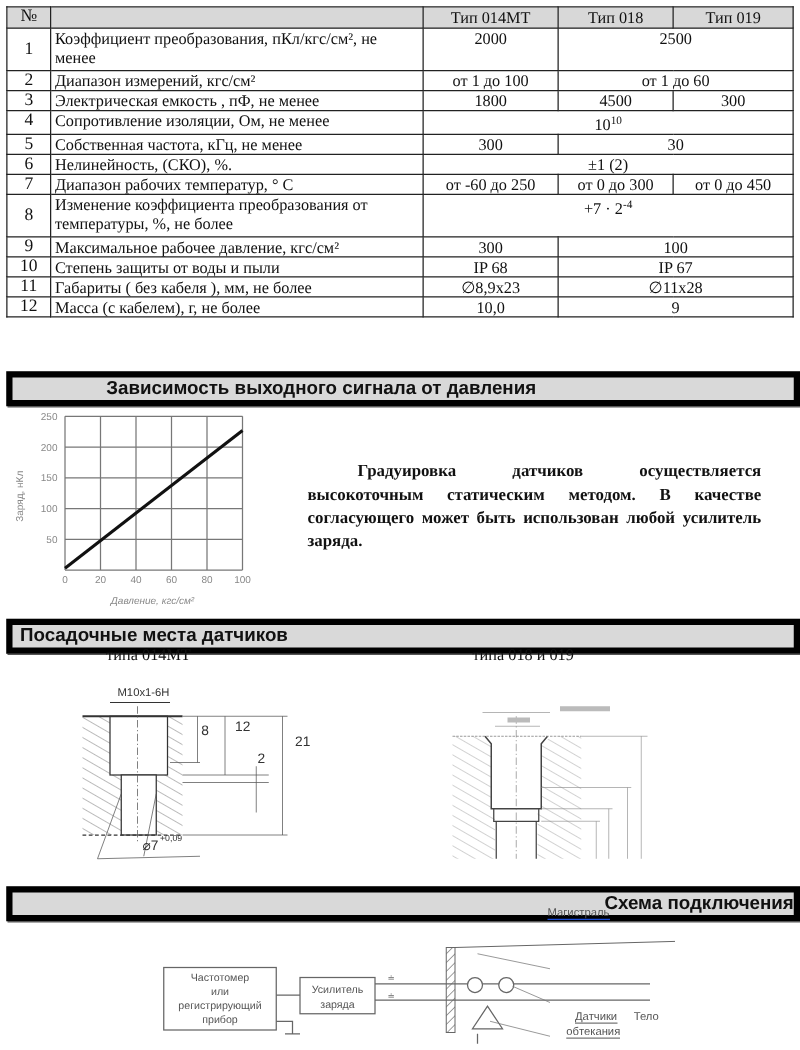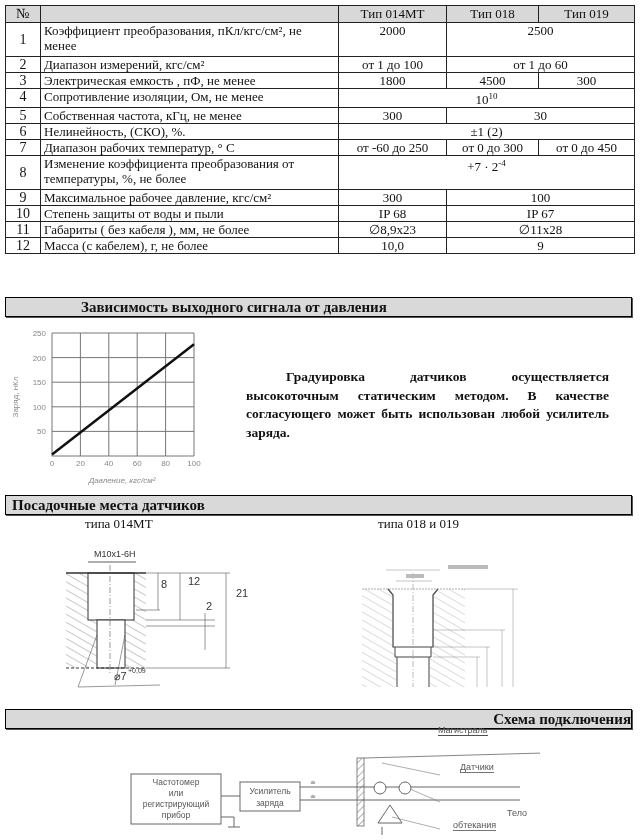--- a/index.html
+++ b/index.html
@@ -7,22 +7,22 @@
          font-family:"Liberation Serif", "DejaVu Serif", serif; color:#111; }
   .abs { position:absolute; }
   table.spec { position:absolute; left:5px; top:5px; border-collapse:collapse;
                font-size:13px; line-height:15px; }
   table.spec td { border:1px solid #222; padding:0 3px; vertical-align:top; }
   table.spec tr.hdr td { background:#d8d8d8; text-align:center; height:16px; }
   table.spec td.num { text-align:center; width:28px; font-size:14px; }
   table.spec td.num.mid { vertical-align:middle; }
   table.spec td.val { text-align:center; }
   .section-bar { position:absolute; left:5px; width:625px; height:18px; background:#d9d9d9;
-                 border:1px solid #000000; box-shadow:1px 1px 0 #555; font-weight:bold; font-size:15px;
-                 line-height:18px; font-family:Liberation Serif, serif; }
+                 border:5px solid #000000; box-shadow:1px 1px 0 #555; font-weight:bold; font-size:15px;
+                 line-height:18px; font-family:Liberation Sans, sans-serif; }
   .para { position:absolute; left:230px; top:352px; width:395px; font-size:13.5px; line-height:18.5px;
           text-align:justify; }
   .para p { margin:16px; text-indent:40px;font-weight:bold; }
   .caption { position:absolute; font-size:13px; }
   svg text { font-family:"Liberation Sans", sans-serif; }
 </style>
 </head>
 <body>
 
 <table class="spec">
@@ -255,15 +255,15 @@
     <circle cx="260" cy="43" r="6" fill="#fff" stroke="#666" stroke-width="1"></circle>
     <circle cx="285" cy="43" r="6" fill="#fff" stroke="#666" stroke-width="1"></circle>
     <polygon points="258,78 270,60 282,78" fill="#fff" stroke="#666" stroke-width="1"></polygon>
     <line x1="262" y1="90" x2="262" y2="82" stroke="#666" stroke-width="1"></line>
     <line x1="262" y1="18" x2="320" y2="30" stroke="#777" stroke-width="0.6"></line>
     <line x1="290" y1="44" x2="320" y2="57" stroke="#777" stroke-width="0.6"></line>
     <line x1="272" y1="72" x2="320" y2="84" stroke="#777" stroke-width="0.6"></line>
   </g>
 </svg>
 <div class="abs" style="left:438px; top:725px; font-family:'Liberation Sans', sans-serif; font-size:9px; color:#555; border-bottom:1px solid #1d4ed8;">Магистраль</div>
-<div class="abs" style="left:460px; top:762px; font-family:'Liberation Sans', sans-serif; font-size:9px; color:#555; border-bottom:1px solid #777;">Датчики</div>
+<div class="abs" style="left:460px; top:808px; font-family:'Liberation Sans', sans-serif; font-size:9px; color:#555; border-bottom:1px solid #777;">Датчики</div>
 <div class="abs" style="left:470px; top:808px; font-family:'Liberation Sans', sans-serif; font-size:9px; color:#555;margin-left:37px;">Тело</div>
 <div class="abs" style="left:453px; top:820px; font-family:'Liberation Sans', sans-serif; font-size:9px; color:#555; border-bottom:1px solid #777;">обтекания</div>
 
 </body></html>

